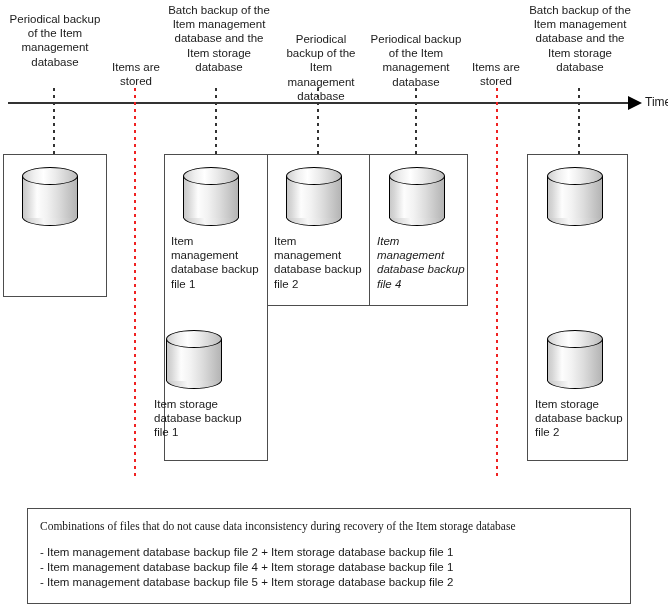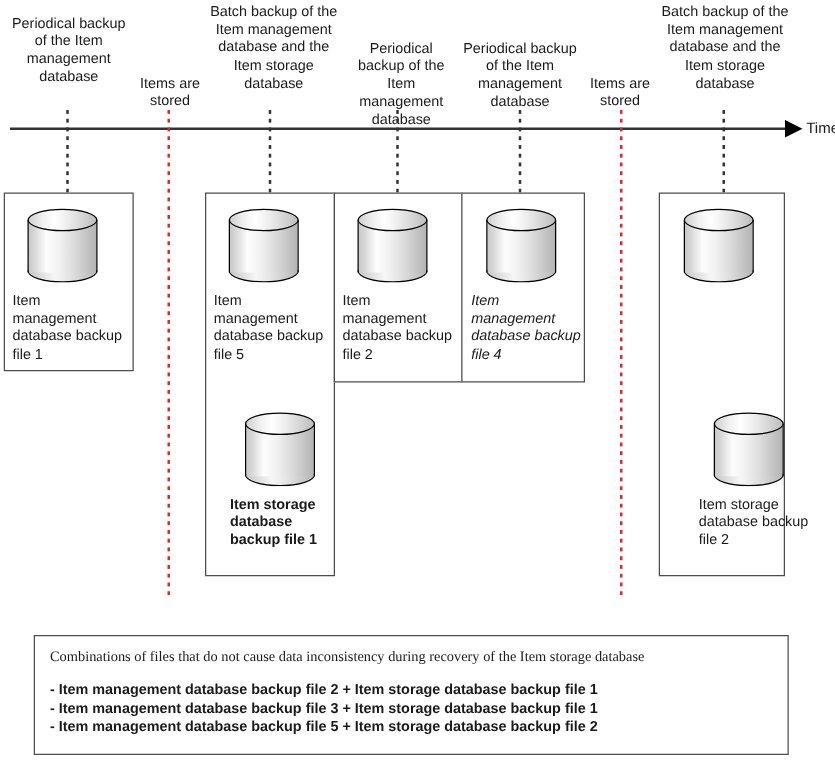--- a/index.html
+++ b/index.html
@@ -169,21 +169,20 @@
     color: #1a1a1a;
     font-family: Liberation Serif, serif;
   }
   .legend-list {
     margin-top: 11px;
   }
   .legend-item {
     font-size: 11.5px;
     line-height: 15px;
     color: #1a1a1a;
-    font-weight: bold;
   }
 </style>
 </head>
 <body>
 
 <div id="stage">
 
   <div class="event-label" style="left:6px; top:12px; width:98px;">Periodical backup of the Item management database</div>
 
   <div class="event-label" style="left:106px; top:60px; width:60px;">Items are stored</div>
@@ -215,33 +214,32 @@
   <div class="group-box" style="left:267px; top:154px; width:103px; height:152px;"></div>
   <div class="group-box" style="left:369px; top:154px; width:99px;  height:152px;"></div>
   <div class="group-box" style="left:527px; top:154px; width:101px; height:307px;"></div>
 
   <div class="file" style="left:10px; top:167px; width:90px;">
     <div class="cylinder" style="margin-left:12px;">
       <div class="cyl-bottom"></div>
       <div class="cyl-body"></div>
       <div class="cyl-top"></div>
     </div>
+  </div>
+
+  <div class="file" style="left:171px; top:167px; width:90px;">
+    <div class="cylinder" style="margin-left:12px;">
+      <div class="cyl-bottom"></div>
+      <div class="cyl-body"></div>
+      <div class="cyl-top"></div>
+    </div>
     <div class="file-caption">Item management database backup file 1</div>
   </div>
 
-  <div class="file" style="left:171px; top:167px; width:90px;">
-    <div class="cylinder" style="margin-left:12px;">
-      <div class="cyl-bottom"></div>
-      <div class="cyl-body"></div>
-      <div class="cyl-top"></div>
-    </div>
-    <div class="file-caption">Item management database backup file 5</div>
-  </div>
-
-  <div class="file" style="left:184px; top:330px; width:92px;font-weight:bold;">
+  <div class="file" style="left:154px; top:330px; width:92px;">
     <div class="cylinder" style="margin-left:12px;">
       <div class="cyl-bottom"></div>
       <div class="cyl-body"></div>
       <div class="cyl-top"></div>
     </div>
     <div class="file-caption">Item storage database backup file 1</div>
   </div>
 
   <div class="file" style="left:274px; top:167px; width:90px;">
     <div class="cylinder" style="margin-left:12px;">
@@ -262,31 +260,31 @@
   </div>
 
   <div class="file" style="left:535px; top:167px; width:90px;">
     <div class="cylinder" style="margin-left:12px;">
       <div class="cyl-bottom"></div>
       <div class="cyl-body"></div>
       <div class="cyl-top"></div>
     </div>
   </div>
 
-  <div class="file" style="left:559px; top:330px; width:92px;">
+  <div class="file" style="left:535px; top:330px; width:92px;">
     <div class="cylinder" style="margin-left:12px;">
       <div class="cyl-bottom"></div>
       <div class="cyl-body"></div>
       <div class="cyl-top"></div>
     </div>
     <div class="file-caption">Item storage database backup file 2</div>
   </div>
 
   <div class="legend-box">
     <div class="legend-title">Combinations of files that do not cause data inconsistency during recovery of the Item storage database</div>
     <div class="legend-list">
       <div class="legend-item">- Item management database backup file 2 + Item storage database backup file 1</div>
-      <div class="legend-item">- Item management database backup file 3 + Item storage database backup file 1</div>
+      <div class="legend-item">- Item management database backup file 4 + Item storage database backup file 1</div>
       <div class="legend-item">- Item management database backup file 5 + Item storage database backup file 2</div>
     </div>
   </div>
 
 </div>
 
 </body></html>

